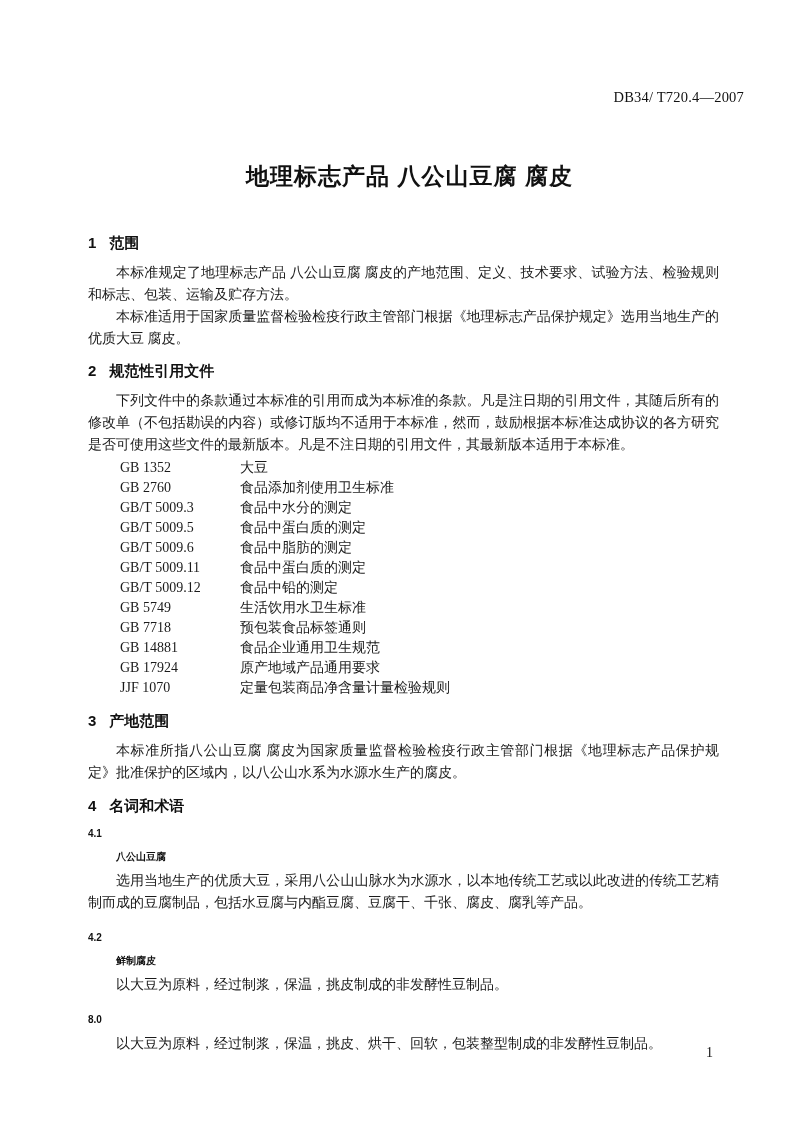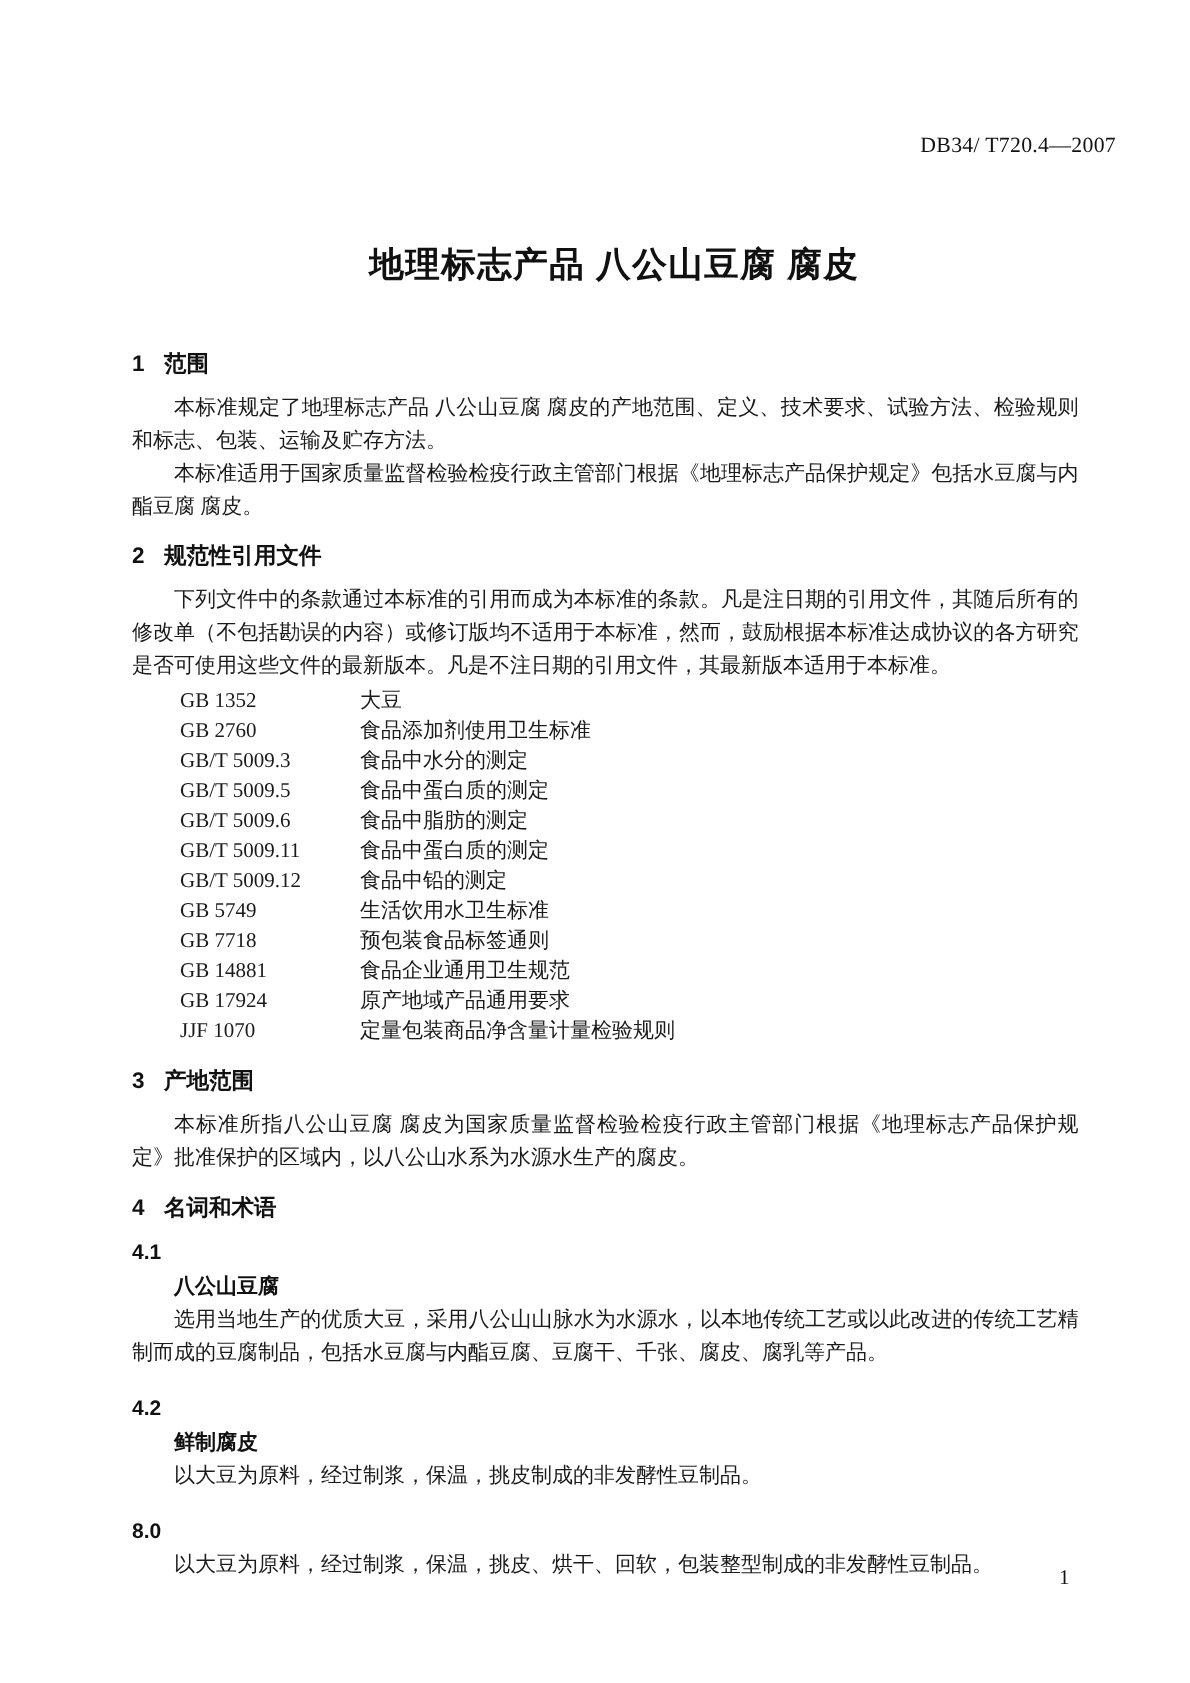--- a/index.html
+++ b/index.html
@@ -67,21 +67,21 @@
     line-height: 20px;
     text-align: left;
   }
   .ref-code { flex: none; width: 120px; }
   .ref-title { flex: 1; }
   .clause { margin-top: 16px; }
   .clause.first { margin-top: 12px; }
   .clause-num, .clause-term {
     font-family: "Liberation Sans", "DejaVu Sans", sans-serif;
     font-weight: bold;
-    font-size: 14px;
+    font-size: 10px;
     line-height: 16px;
     text-align: left;
     color: #111;
   }
   .clause-term { margin-top: 7px; padding-left: 28px; }
   .clause-def { margin: 5px 0 0 0; text-indent: 2em; font-family: Liberation Serif, serif; }
   .page-number {
     position: absolute;
     top: 1045px;
     left: 706px;
@@ -99,21 +99,21 @@
 
   <div class="doc-title">地理标志产品 八公山豆腐 腐皮</div>
 
   <div class="content">
 
     <div class="sec-heading" id="sec1-h">
       <span>1</span>
       <span>范围</span>
     </div>
     <p class="body-par mt-par">本标准规定了地理标志产品 八公山豆腐 腐皮的产地范围、定义、技术要求、试验方法、检验规则和标志、包装、运输及贮存方法。</p>
-    <p class="body-par">本标准适用于国家质量监督检验检疫行政主管部门根据《地理标志产品保护规定》包括水豆腐与内酯豆腐 腐皮。</p>
+    <p class="body-par">本标准适用于国家质量监督检验检疫行政主管部门根据《地理标志产品保护规定》选用当地生产的优质大豆 腐皮。</p>
 
     <div class="sec-heading" id="sec2-h">
       <span>2</span>
       <span>规范性引用文件</span>
     </div>
     <p class="body-par mt-par">下列文件中的条款通过本标准的引用而成为本标准的条款。凡是注日期的引用文件，其随后所有的修改单（不包括勘误的内容）或修订版均不适用于本标准，然而，鼓励根据本标准达成协议的各方研究是否可使用这些文件的最新版本。凡是不注日期的引用文件，其最新版本适用于本标准。</p>
 
     <div class="refs">
       <div class="ref-row">
         <span class="ref-code">GB 1352</span>

